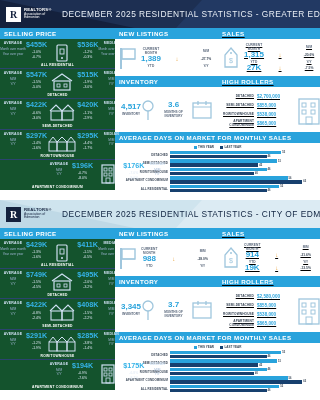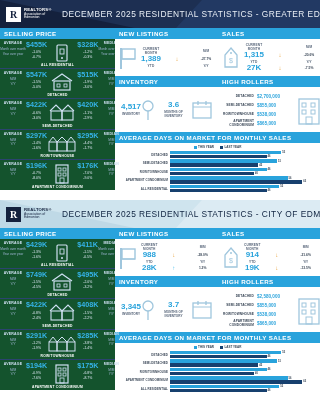--- a/index.html
+++ b/index.html
@@ -58,21 +58,21 @@
   
   .sect-bar {
     background: #29a3dc; color: #ffffff;
     font-size: 6.2px; font-weight: bold; letter-spacing: .4px;
     padding: 2px 4px;
   }
 
   
   .sp-wrap { background: #14532d; height: 151px; color: #ffffff; }
   .sp-row { position: relative; height: 30.2px; border-bottom: 1px solid #2b4470; }
-  .sp-row:last-child { border-bottom: none; }
+  .sp-row:last-child { border-bottom: none; padding-left: 46px; }
   .sp-grid {
     display: grid; grid-template-columns: 26px 1fr 30px 1fr 26px;
     align-items: start; height: 100%; padding-top: 2px;
   }
   .sp-lbl { font-size: 3.5px; font-weight: bold; letter-spacing: .2px; text-align: center; color: #cfe0f2; }
   .sp-val { font-size: 7.2px; font-weight: bold; color: #35b3e8; text-align: center; line-height: 1; }
   .sp-sub { font-size: 3.2px; color: #9fb6d4; text-align: center; line-height: 1.45; margin-top: 2px; }
   .sp-sub span { display: block; }
   .sp-pct { font-size: 3.4px; color: #dfe9f5; text-align: center; line-height: 1.45; margin-top: 2px; }
   .sp-pct span { display: block; }
@@ -82,21 +82,21 @@
   }
   .sp-type {
     position: absolute; bottom: 1px; left: 0; right: 0; text-align: center;
     font-size: 3.3px; font-weight: bold; letter-spacing: .25px; color: #ffffff;
   }
 
   
   .r-row { display: flex; }
   .card { position: relative; }
   .card.nl { width: 103px; }
-  .card.sales { width: 102px; }
+  .card.sales { width: 102px; text-decoration: underline; }
   .card-body { background: #ffffff; padding: 3px 4px; height: 37px; display: flex; align-items: center; gap: 4px; }
   .stat-tbl { flex: 1; }
   .stat-line { display: grid; grid-template-columns: 1fr 10px 26px; align-items: center; column-gap: 11px; }
   .stat-cap { font-size: 3.2px; color: #58667a; text-align: center; font-weight: bold; letter-spacing: .15px; }
   .stat-num { font-size: 8px; font-weight: bold; color: #29a3dc; text-align: center; line-height: 1.1; }
   .stat-arrow { font-size: 6px; text-align: center; line-height: 1; }
   .up { color: #5bc6f0; }
   .down { color: #e8a33d; }
   .stat-pct { font-size: 3.3px; color: #3a4757; text-align: center; font-weight: bold; }
   .stat-pctlbl { font-size: 3.1px; color: #58667a; text-align: center; font-weight: bold; }
@@ -173,21 +173,21 @@
                   </div>
         </div>
         <div class="sp-icon">
                   <svg width="18" height="22" viewBox="0 0 18 22">
                     <rect x="4" y="3" width="10" height="16" rx="1" fill="none" stroke="#cfe0f2" stroke-width="1.2"></rect>
                     <rect x="7" y="7" width="4" height="5" fill="none" stroke="#cfe0f2" stroke-width=".9"></rect>
                     <circle cx="9" cy="16" r="1" fill="#cfe0f2"></circle>
                   </svg>
                 </div>
         <div>
-          <div class="sp-val">$328K</div>
+          <div class="sp-val">$536K</div>
           <div class="sp-pct">
                     <span>-1.2%</span>
                     <span>-0.3%</span>
                   </div>
         </div>
         <div>
           <div class="sp-lbl">MEDIAN</div>
           <div class="sp-sub">
                     <span>Month over month</span>
                     <span>Year over year</span>
@@ -837,25 +837,20 @@
                 <div class="stat-line">
                   <div class="stat-num">988</div>
                   <div class="stat-arrow arrow-slot down">↓</div>
                   <div class="stat-pct">-28.0%</div>
                 </div>
                 <div class="stat-line">
                   <div class="stat-cap">YTD</div>
                   <div></div>
                   <div class="stat-pctlbl">Y/Y</div>
                 </div>
-                <div class="stat-line">
-                  <div class="stat-num">28K</div>
-                  <div class="stat-arrow arrow-slot up">↑</div>
-                  <div class="stat-pct">1.2%</div>
-                </div>
               </div>
             </div>
           </div>
 
           <div class="card sales">
             <div class="sect-bar">SALES</div>
             <div class="card-body">
               <div>
                 <svg width="18" height="24" viewBox="0 0 18 24">
                   <path d="M9 2 L15 9 L15 21 L3 21 L3 9 Z" fill="none" stroke="#9fc6dd" stroke-width="1.3"></path>

